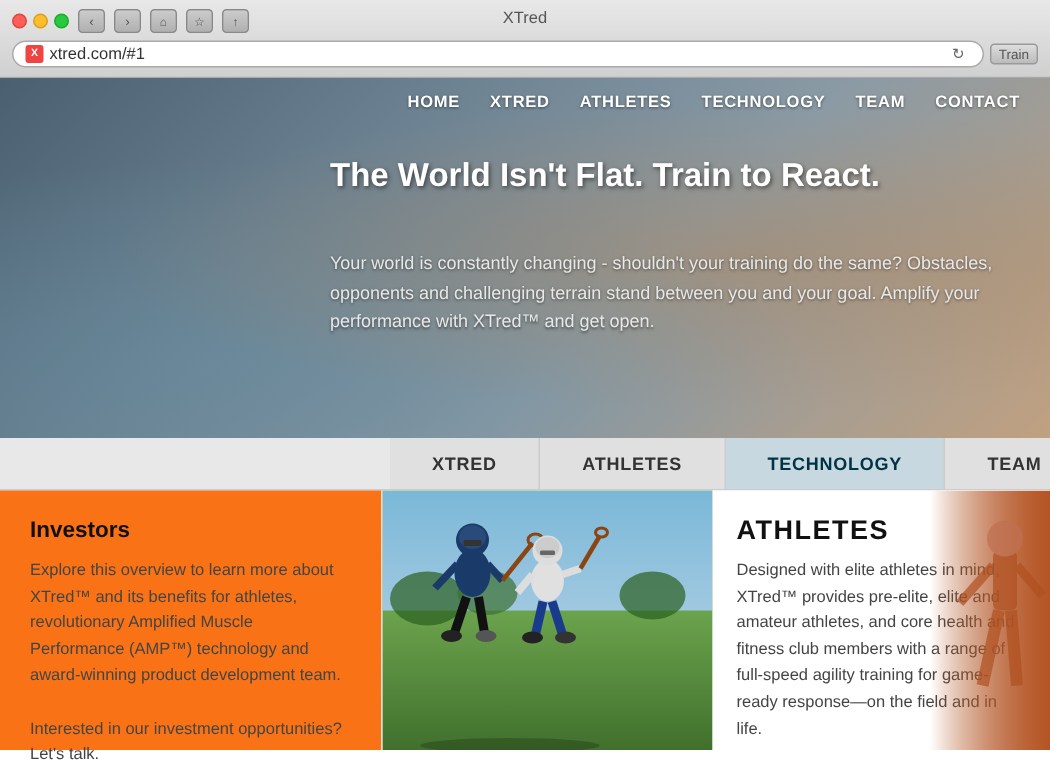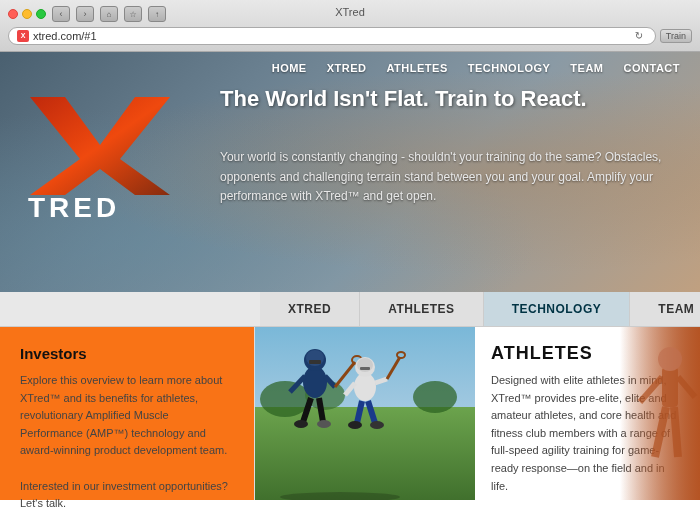--- a/index.html
+++ b/index.html
@@ -104,21 +104,21 @@
     .logo-svg-wrap {
       position: absolute;
       left: 20px; top: 35px;
       z-index: 10;
       width: 160px;
     }
 
     
     .hero-text {
       position: absolute;
-      left: 220px; top: 34px; right: 30px;
+      left: 220px; top: 52px; right: 30px;
       z-index: 10;
     }
     .hero-headline {
       font-size: 22px; font-weight: 900; color: #fff;
       line-height: 1.2;
       text-shadow: 1px 1px 3px rgba(0,0,0,0.5);
       margin-bottom: 12px;
     }
     .hero-body {
       font-size: 12px; color: #e8e8e8; line-height: 1.6;
@@ -250,36 +250,20 @@
 
     <nav class="site-nav">
       <a>HOME</a>
       <a>XTRED</a>
       <a>ATHLETES</a>
       <a>TECHNOLOGY</a>
       <a>TEAM</a>
       <a>CONTACT</a>
     </nav>
 
-    <div class="logo-svg-wrap">
-      <svg width="160" height="140" viewBox="0 0 160 140" xmlns="http://www.w3.org/2000/svg">
-
-        <defs>
-          <linearGradient id="xgrad" x1="0%" y1="0%" x2="100%" y2="100%">
-            <stop offset="0%" style="stop-color:#cc2200;stop-opacity:1"></stop>
-            <stop offset="50%" style="stop-color:#ff4400;stop-opacity:1"></stop>
-            <stop offset="100%" style="stop-color:#882200;stop-opacity:1"></stop>
-          </linearGradient>
-        </defs>
-
-        <polygon points="10,10 45,10 80,58 115,10 150,10 100,72 150,108 115,108 80,82 45,108 10,108 60,72" fill="url(#xgrad)" opacity="0.9"></polygon>
-
-        <text x="8" y="130" font-family="Arial, sans-serif" font-weight="900" font-size="28" fill="white" letter-spacing="4">TRED</text>
-      </svg>
-    </div>
 
     <div class="hero-text">
       <div class="hero-headline">The World Isn't Flat. Train to React.</div>
       <div class="hero-body">Your world is constantly changing - shouldn't your training do the same? Obstacles, opponents and challenging terrain stand between you and your goal. Amplify your performance with XTred™ and get open.</div>
     </div>
   </div>
 
   <div class="tab-bar">
     <div class="tab-item">XTRED</div>
     <div class="tab-item">ATHLETES</div>

